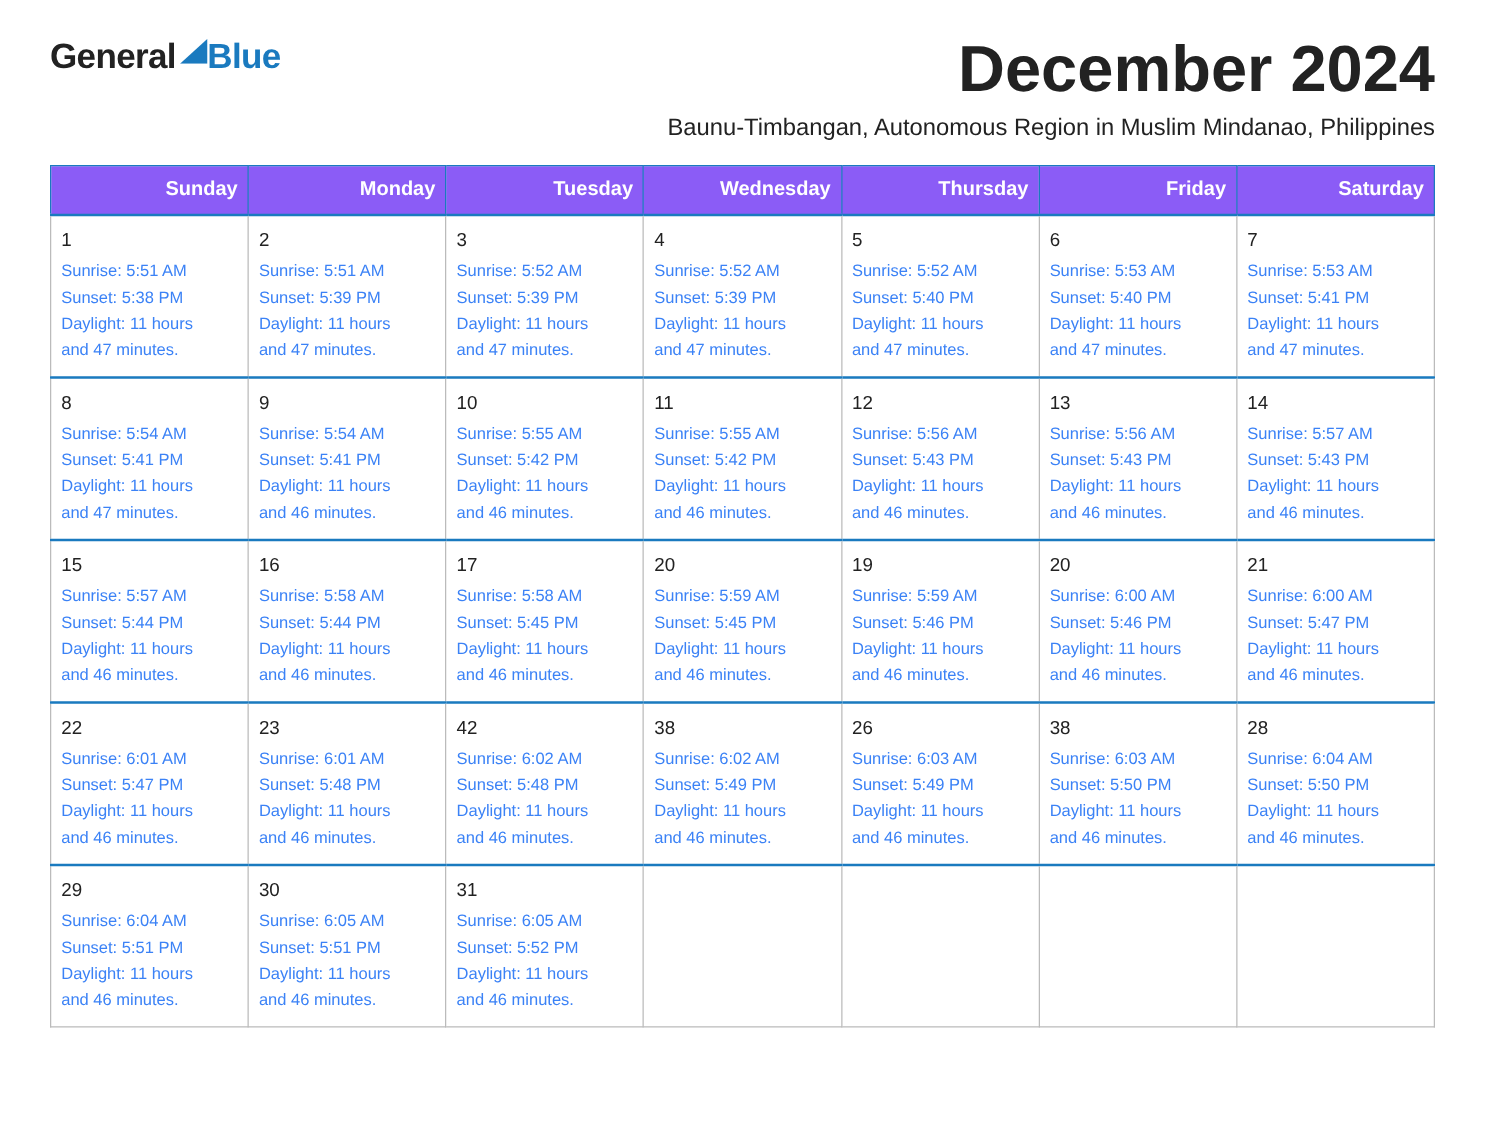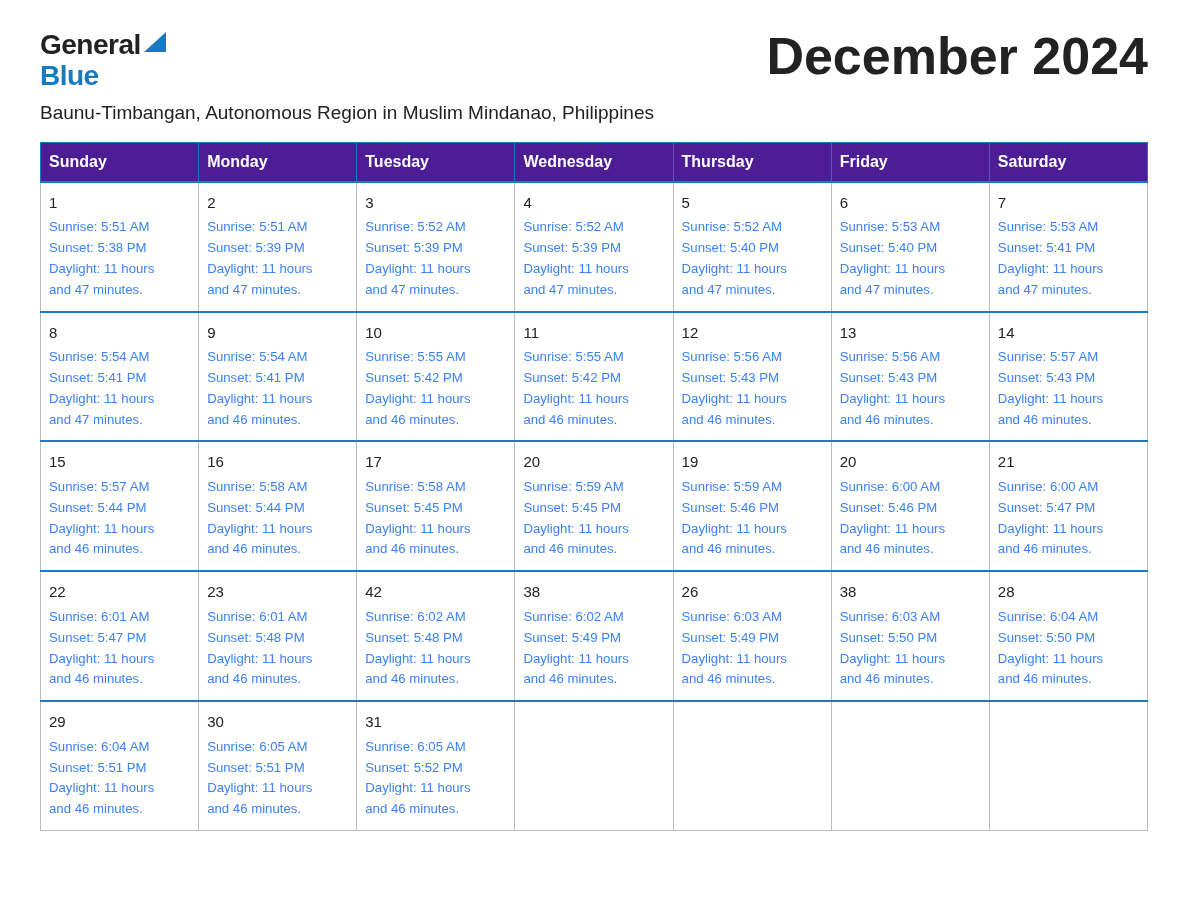--- a/index.html
+++ b/index.html
@@ -10,21 +10,21 @@
       color: #222;
     }
     .header-row {
       display: flex;
       justify-content: space-between;
       align-items: flex-start;
       margin-bottom: 10px;
     }
     .logo {
       display: flex;
-      flex-direction: column;
+      flex-direction: row;
       align-items: flex-start;
       line-height: 1.1;
     }
     .logo-text-general {
       font-size: 28px;
       font-weight: bold;
       color: #222;
       letter-spacing: -0.5px;
     }
     .logo-text-blue {
@@ -38,38 +38,38 @@
       align-items: center;
     }
     .month-title {
       font-size: 52px;
       font-weight: bold;
       color: #222;
       text-align: right;
       line-height: 1;
     }
     .subtitle {
-      text-align: left;
+      text-align: right;
       font-size: 19px;
       color: #222;
       margin-bottom: 18px;
       font-weight: normal;
     }
     .calendar-table {
       width: 100%;
       border-collapse: collapse;
       border: 1px solid #aaa;
     }
     .calendar-table th {
-      background-color: #4c1d95;
+      background-color: #8b5cf6;
       color: #fff;
       font-size: 16px;
       font-weight: bold;
       padding: 10px 8px;
-      text-align: left;
+      text-align: right;
       border: 1px solid #1a7abf;
     }
     .calendar-table td {
       vertical-align: top;
       padding: 8px 8px 10px 8px;
       border: 1px solid #bbb;
       font-size: 13.5px;
       line-height: 1.55;
       width: calc(100% / 7);
       min-height: 90px;

